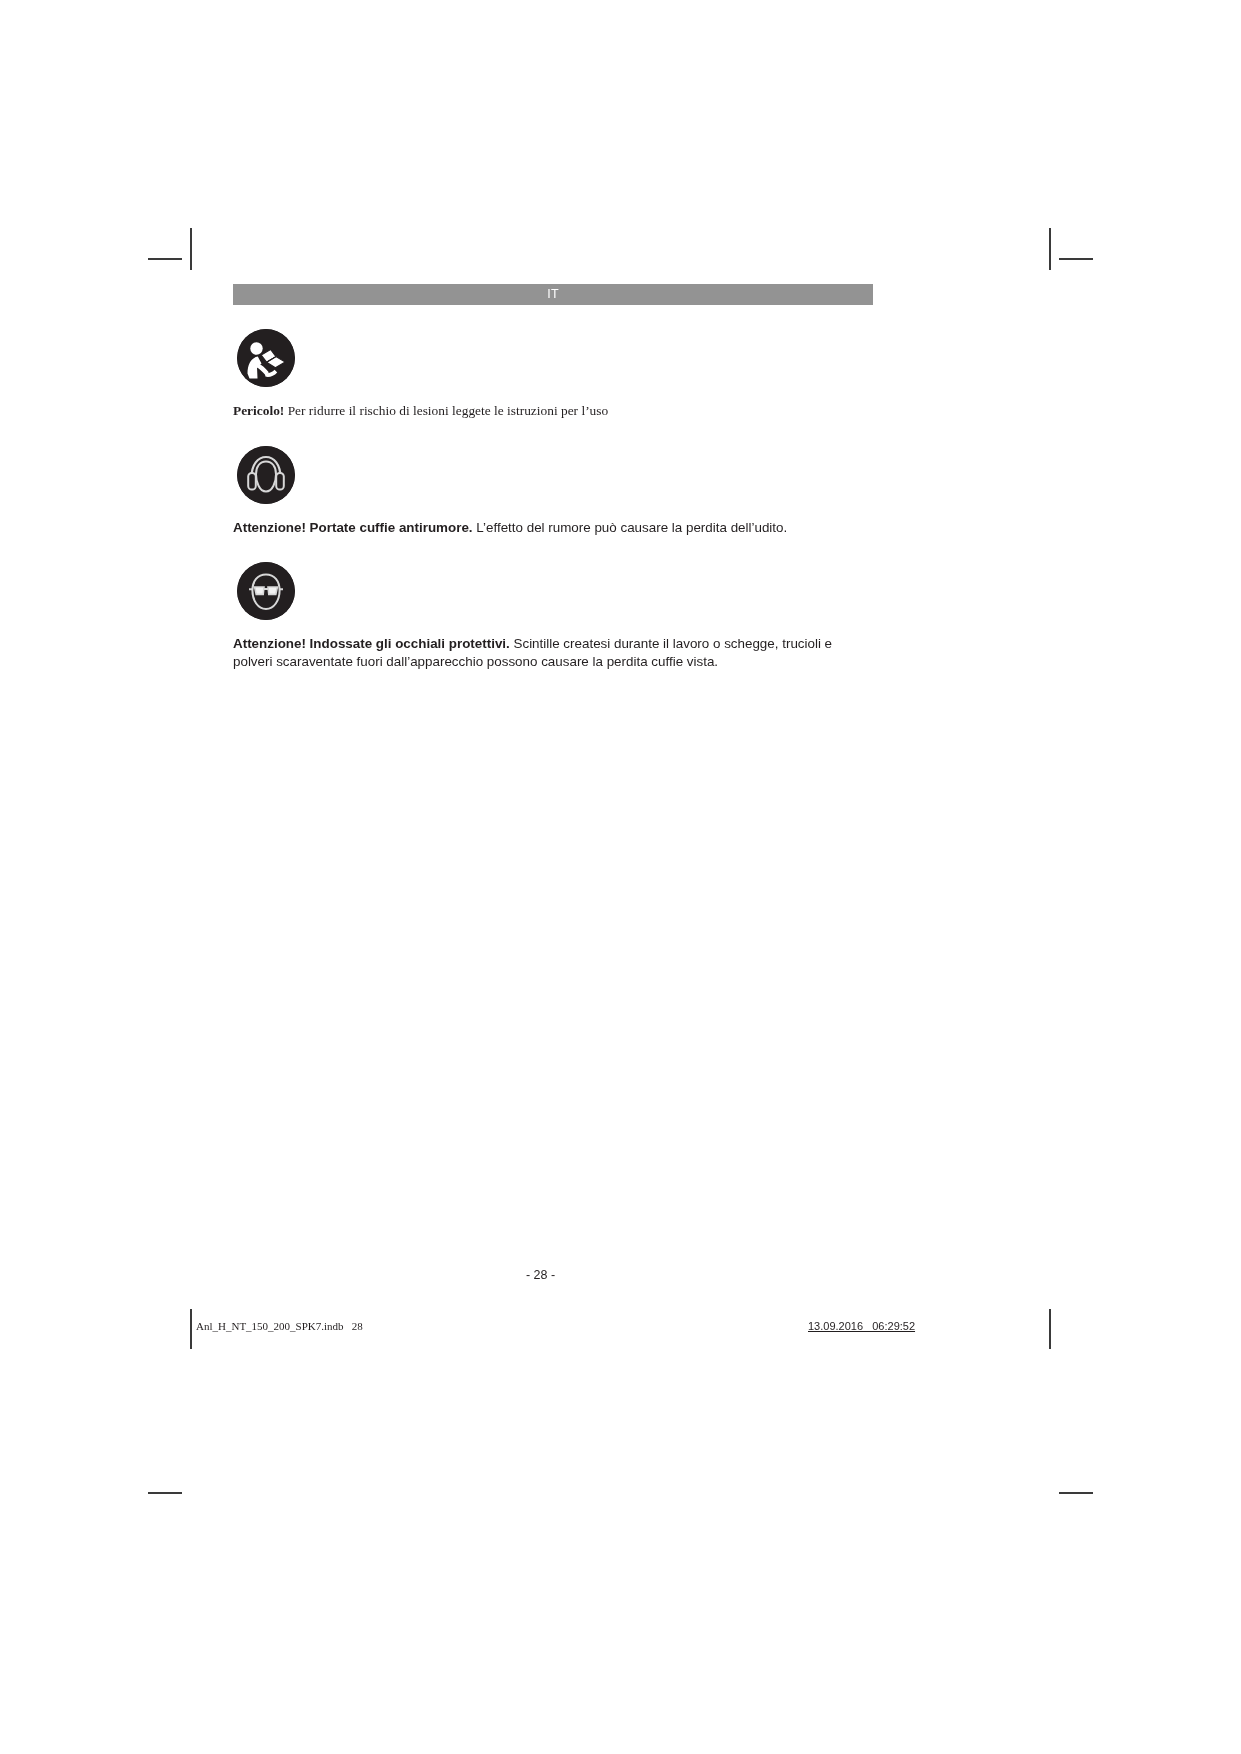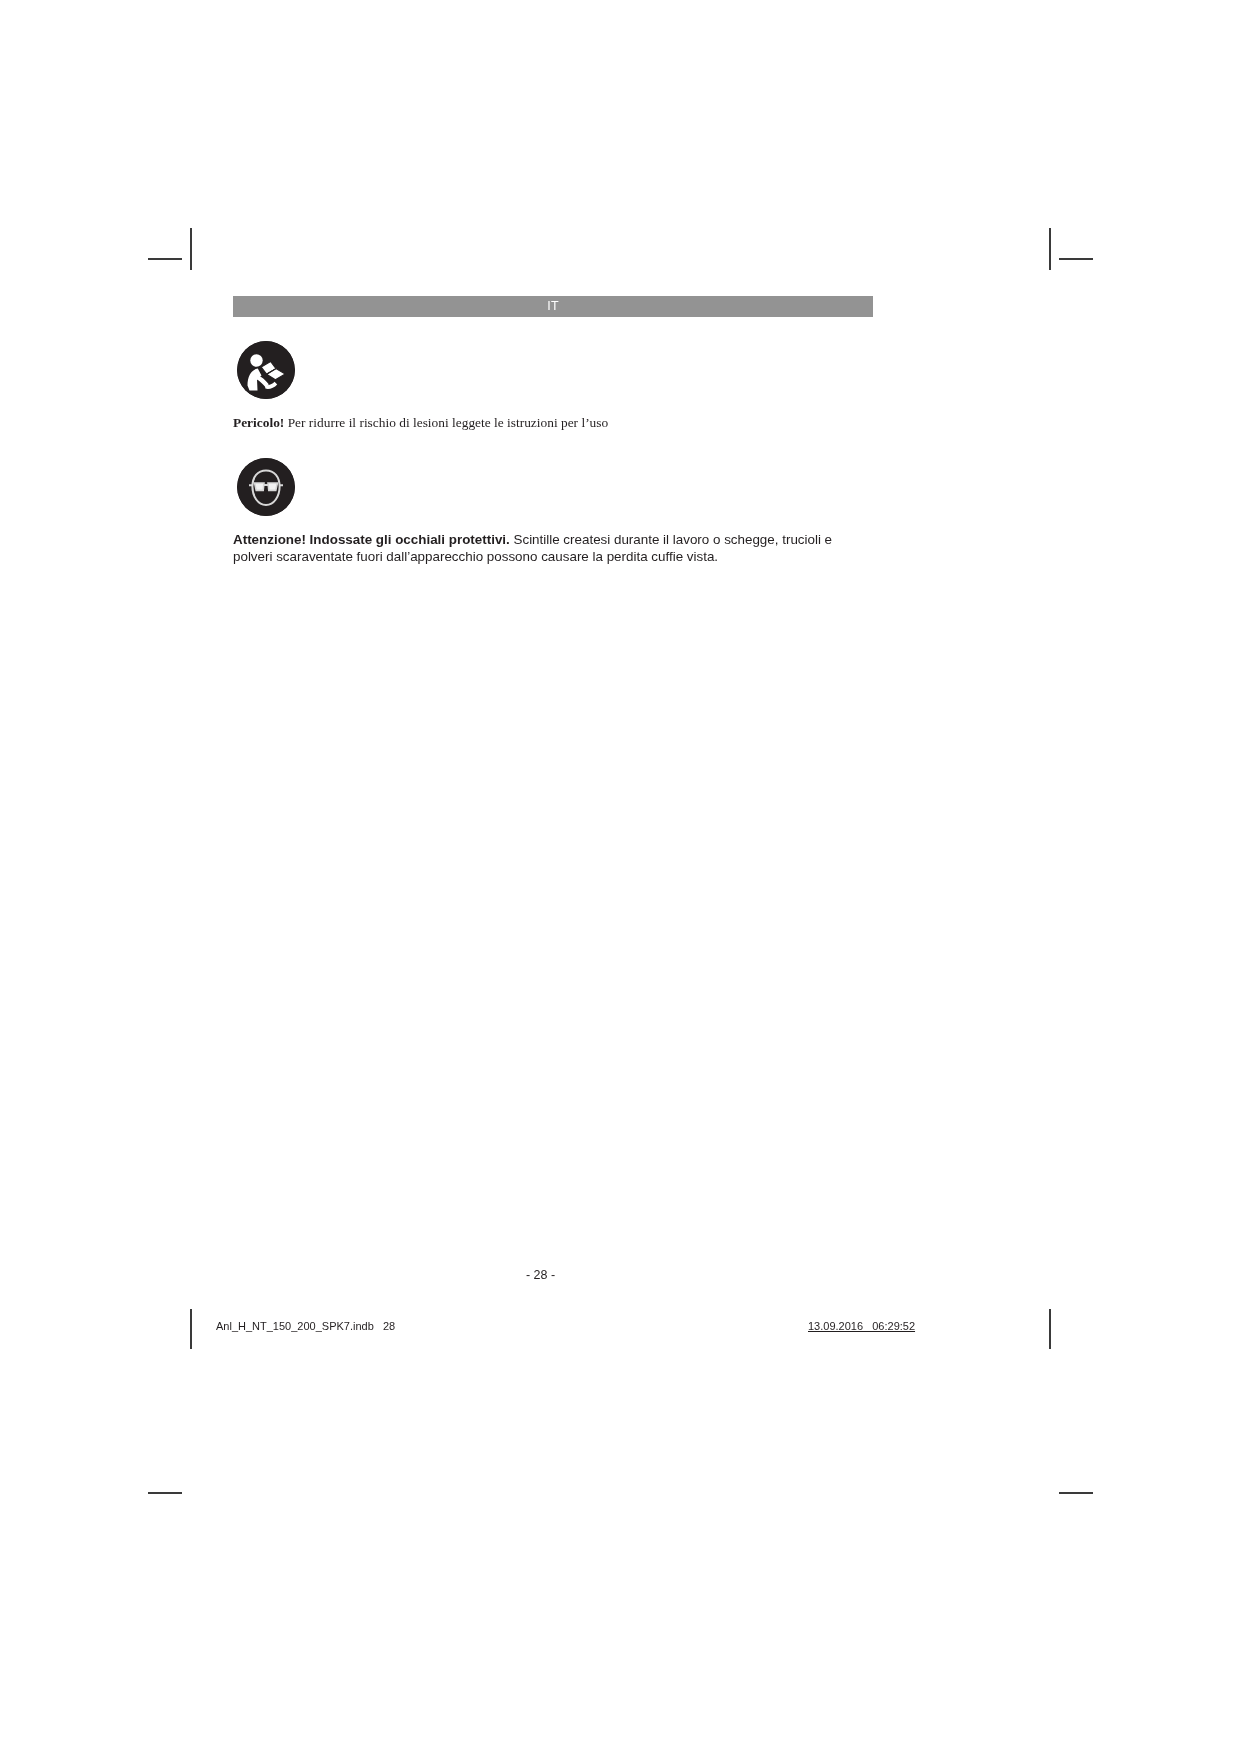--- a/index.html
+++ b/index.html
@@ -28,21 +28,21 @@
   .mark-tl-h { left: 148px;  top: 258px; }
   .mark-tr-v { left: 1049px; top: 228px; }
   .mark-tr-h { left: 1059px; top: 258px; }
   .mark-bl-h { left: 148px;  top: 1492px; }
   .mark-br-h { left: 1059px; top: 1492px; }
 
   
   .page-body {
     position: absolute;
     left: 233px;
-    top: 296px;
+    top: 284px;
     width: 640px;
   }
 
   
   .lang-bar {
     width: 640px;
     height: 21px;
     background: #939393;
     display: flex;
     align-items: center;
@@ -92,21 +92,21 @@
     font-size: 12.5px;
     color: #231f20;
   }
   .footer-meta {
     position: absolute;
     top: 1320px;
     font-size: 11px;
     color: #231f20;
     white-space: pre;
   }
-  .footer-file  { left: 216px; }
+  .footer-file  { left: 196px; font-family: Liberation Serif, serif; }
   .footer-stamp { left: 808px; text-decoration: underline; }
 
   .footer-rule {
     position: absolute;
     background: #3a3a3a;
     width: 2px;
     height: 40px;
   }
   .footer-rule-left  { left: 190px;  top: 1309px; }
   .footer-rule-right { left: 1049px; top: 1309px; }
@@ -145,26 +145,44 @@
         <path d="M29.6 33.2 L39.0 27.6" stroke="#231f20" stroke-width="1.1" fill="none"></path>
 
         <path d="M28.0 44.0 C31.4 44.6 35.0 43.4 37.6 40.8 L40.2 43.4 C37.0 47.0 32.4 48.6 28.4 47.6 Z" fill="#ffffff"></path>
       </svg>
     </div>
     <div class="warning-text">
       <span class="lead">Pericolo!</span><span> Per ridurre il rischio di lesioni leggete le istruzioni per l’uso</span>
     </div>
   </div>
 
-
   <div class="warning-block">
     <div class="pictogram">
       <svg viewBox="0 0 58 58" width="58" height="58" aria-hidden="true">
         <circle cx="29" cy="29" r="29" fill="#231f20"></circle>
 
+        <path d="M14.5 31.5 C14.5 18.5 21.0 11.0 29.0 11.0 C37.0 11.0 43.5 18.5 43.5 31.5" fill="none" stroke="#d7d7d7" stroke-width="2.2"></path>
+
+        <rect x="11.2" y="27.0" width="7.6" height="16.5" rx="3.6" fill="#231f20" stroke="#d7d7d7" stroke-width="2.0"></rect>
+
+        <rect x="39.2" y="27.0" width="7.6" height="16.5" rx="3.6" fill="#231f20" stroke="#d7d7d7" stroke-width="2.0"></rect>
+
+        <path d="M29.0 15.5 C35.2 15.5 39.0 20.6 39.0 28.2 C39.0 36.0 35.6 45.5 29.0 45.5 C22.4 45.5 19.0 36.0 19.0 28.2 C19.0 20.6 22.8 15.5 29.0 15.5 Z" fill="#231f20" stroke="#d7d7d7" stroke-width="2.0"></path>
+      </svg>
+    </div>
+    <div class="warning-text">
+      <span class="lead">Attenzione! Portate cuffie antirumore.</span><span> L’effetto del rumore può causare la perdita dell’udito.</span>
+    </div>
+  </div>
+
+  <div class="warning-block">
+    <div class="pictogram">
+      <svg viewBox="0 0 58 58" width="58" height="58" aria-hidden="true">
+        <circle cx="29" cy="29" r="29" fill="#231f20"></circle>
+
         <path d="M29.0 12.5 C37.4 12.5 42.6 19.0 42.6 28.5 C42.6 38.5 37.0 47.0 29.0 47.0 C21.0 47.0 15.4 38.5 15.4 28.5 C15.4 19.0 20.6 12.5 29.0 12.5 Z" fill="#231f20" stroke="#d7d7d7" stroke-width="2.0"></path>
 
         <path d="M15.0 27.2 L12.0 27.2" stroke="#d7d7d7" stroke-width="2.0" fill="none"></path>
 
         <path d="M43.0 27.2 L46.0 27.2" stroke="#d7d7d7" stroke-width="2.0" fill="none"></path>
 
         <path d="M17.6 25.0 L27.0 25.0 L26.2 32.4 L19.2 32.4 Z" fill="#f2f2f2" stroke="#d7d7d7" stroke-width="1.6"></path>
 
         <path d="M31.0 25.0 L40.4 25.0 L38.8 32.4 L31.8 32.4 Z" fill="#f2f2f2" stroke="#d7d7d7" stroke-width="1.6"></path>
 

